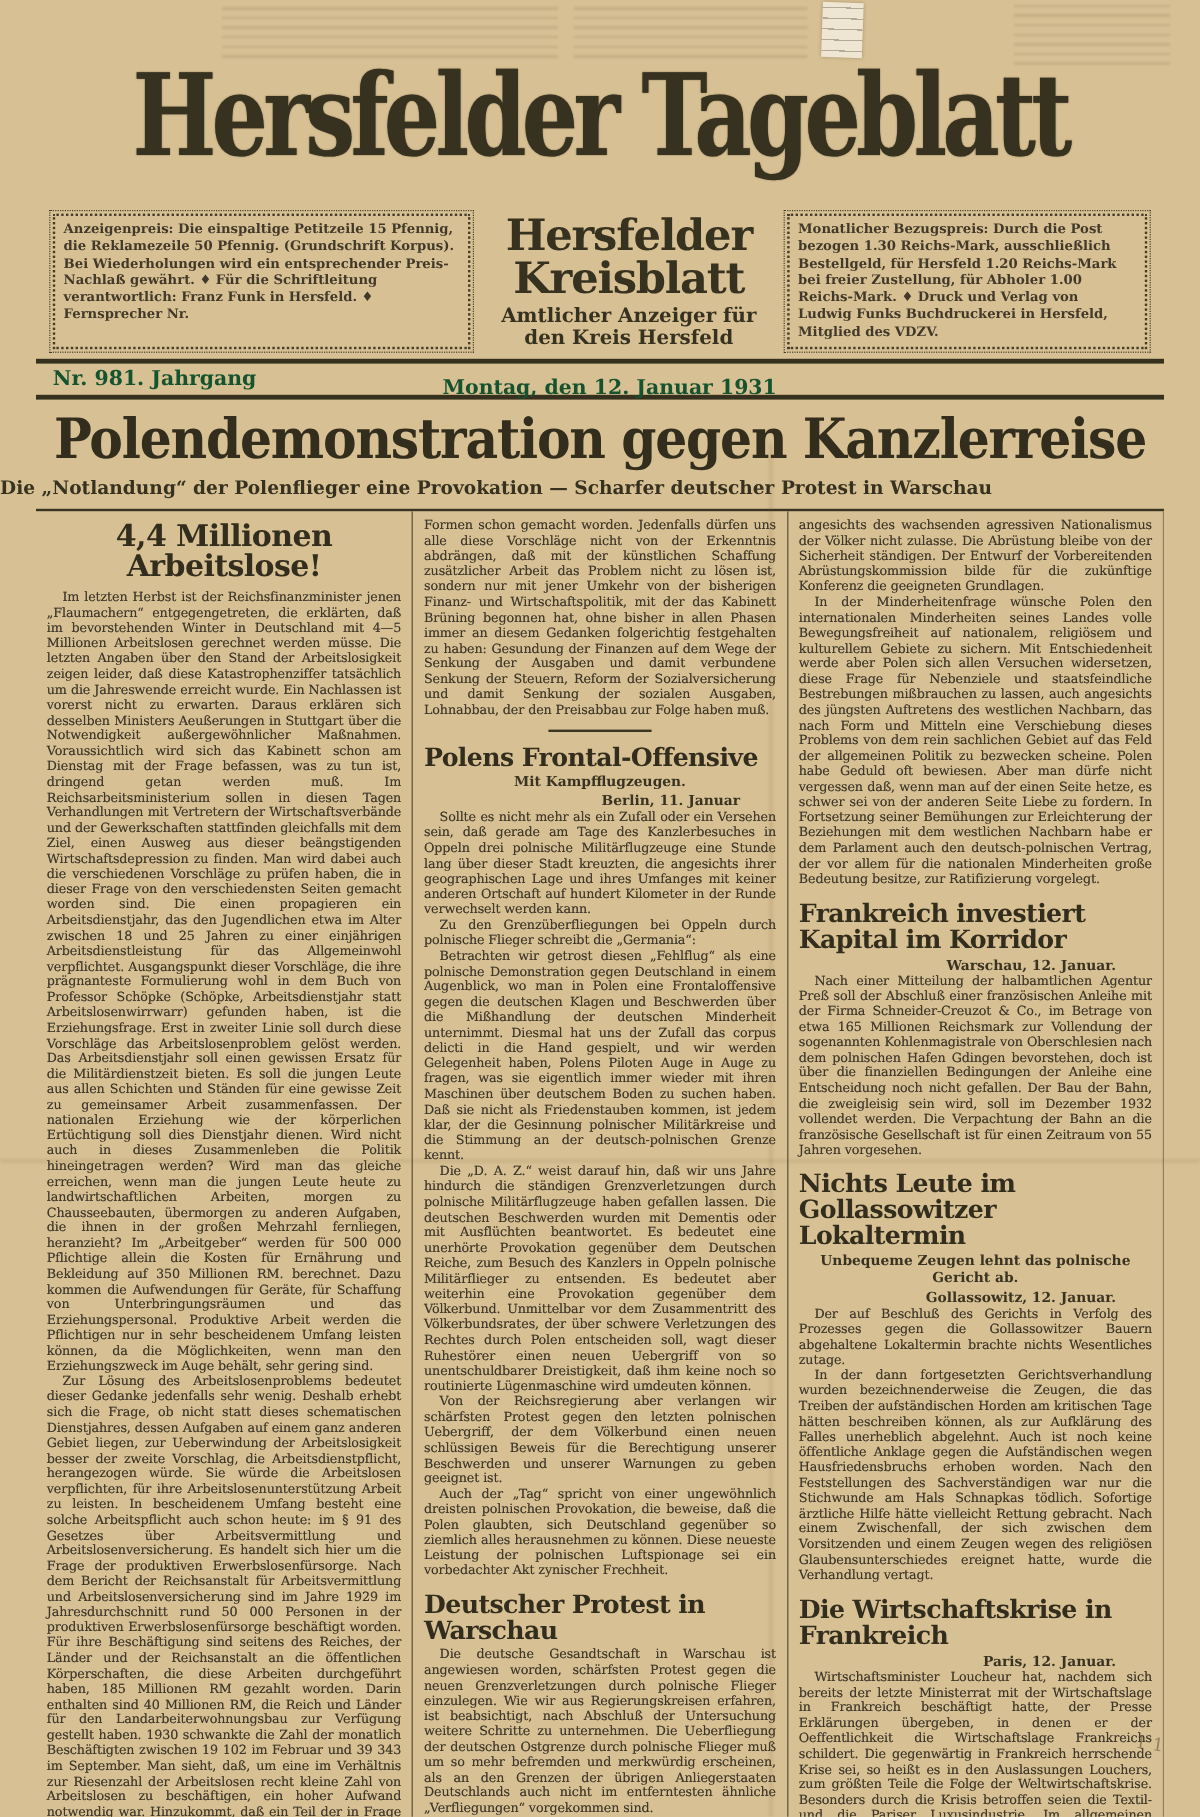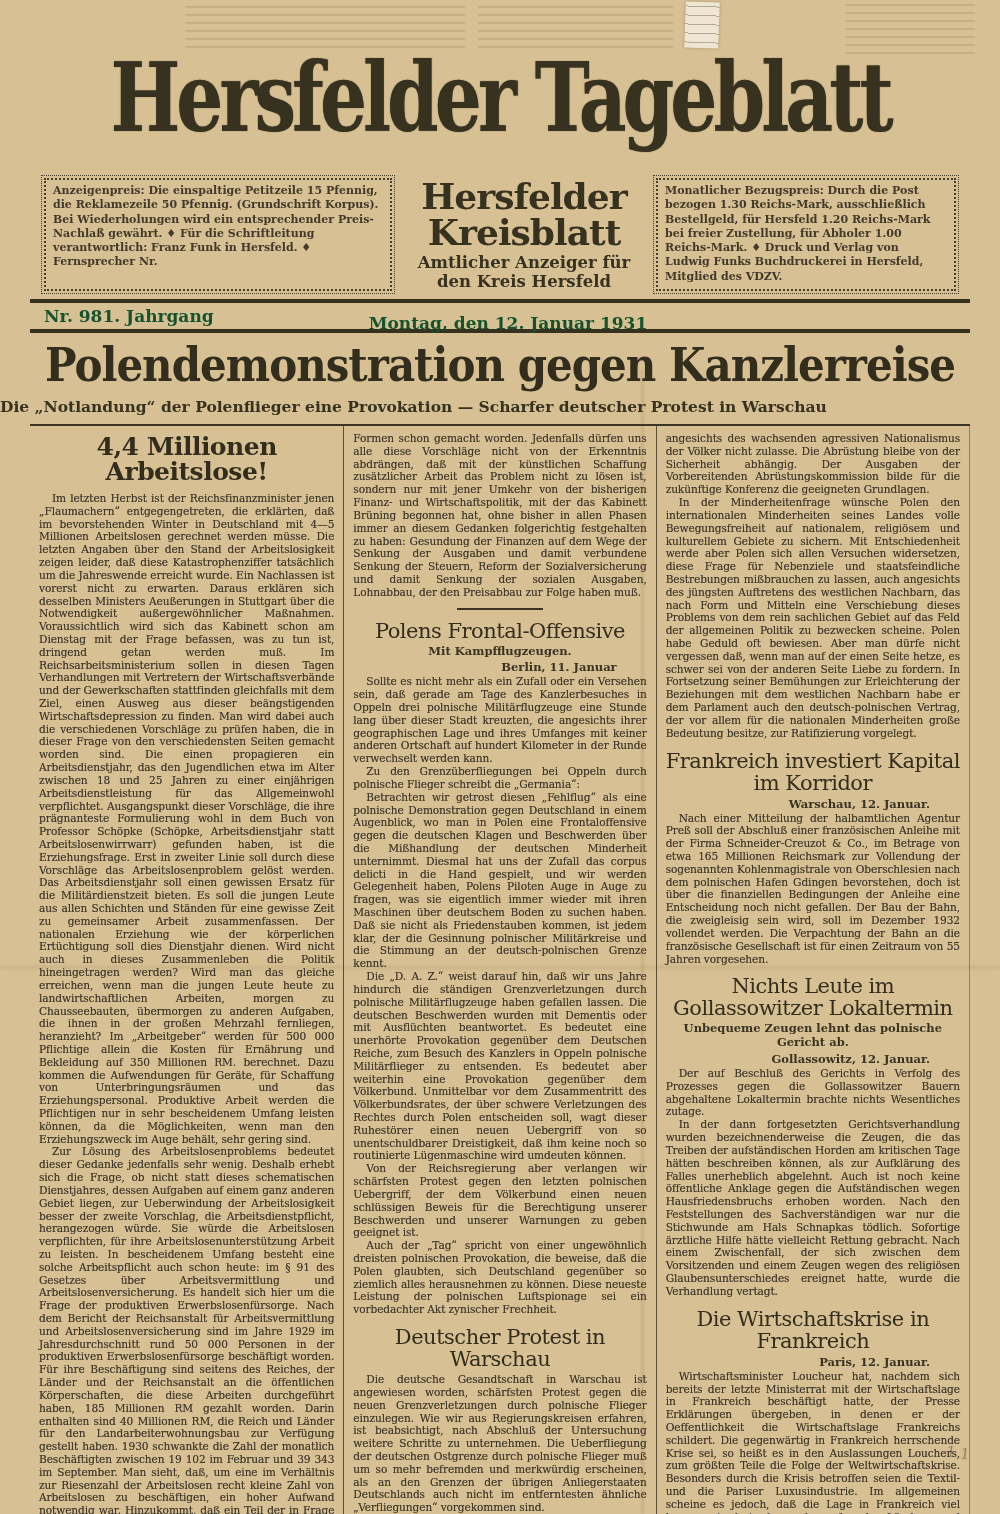--- a/index.html
+++ b/index.html
@@ -65,21 +65,21 @@
   .cols{display:flex;margin:0 30px;height:1140px;overflow:hidden;}
   .col{width:33.333%;padding:6px 9px 0 9px;overflow:hidden;box-sizing:border-box;}
   .col.mid{border-left:1.5px solid rgba(58,50,32,.8);border-right:1.5px solid rgba(58,50,32,.8);}
   .col.right{border-right:1.5px solid rgba(58,50,32,.45);}
   .col p{margin:0;font-size:10.6px;line-height:1.21;text-align:justify;
     text-indent:13px;hyphens:auto;letter-spacing:-.1px;color:#3e372a;
     text-shadow:0 0 .4px rgba(62,55,42,.55);}
   .cont p:first-child{text-indent:0;}
   h2.col-head{font-size:25px;font-weight:700;text-align:center;color:#332d1d;
     margin:2px 0 8px 0;line-height:1;letter-spacing:-.5px;}
-  h3.sec-head{font-size:21px;font-weight:400;text-align:center;color:#332d1d;
+  h3.sec-head{font-size:21px;font-weight:700;text-align:left;color:#332d1d;
     margin:10px 0 3px 0;line-height:1.05;letter-spacing:-.5px;}
   .deck{font-size:11.5px;font-weight:700;text-align:center;color:#3a3322;margin:2px 0 1px 0;line-height:1.2;}
   .dateline{font-size:11.5px;font-weight:700;text-align:right;padding-right:30px;color:#3a3322;margin:2px 0 1px 0;}
   .rule-short{width:86px;border-top:2px solid #3a3422;margin:9px auto 7px auto;}
 </style>
 </head>
 <body>
 
 <div class="page">
 
@@ -142,21 +142,21 @@
 
       <h3 class="sec-head">Deutscher Protest in Warschau</h3>
       <div>
           <p>Die deutsche Gesandtschaft in Warschau ist angewiesen worden, schärfsten Protest gegen die neuen Grenzverletzungen durch polnische Flieger einzulegen. Wie wir aus Regierungskreisen erfahren, ist beabsichtigt, nach Abschluß der Untersuchung weitere Schritte zu unternehmen. Die Ueberfliegung der deutschen Ostgrenze durch polnische Flieger muß um so mehr befremden und merkwürdig erscheinen, als an den Grenzen der übrigen Anliegerstaaten Deutschlands auch nicht im entferntesten ähnliche „Verfliegungen“ vorgekommen sind.</p>
         </div>
 
     </div>
 
     <div class="col right">
       <div class="cont">
-          <p>angesichts des wachsenden agressiven Nationalismus der Völker nicht zulasse. Die Abrüstung bleibe von der Sicherheit abhängig. Der Ausgaben der Vorbereitenden Abrüstungskommission bilde für die zukünftige Konferenz die geeigneten Grundlagen.</p>
+          <p>angesichts des wachsenden agressiven Nationalismus der Völker nicht zulasse. Die Abrüstung bleibe von der Sicherheit ständigen. Der Entwurf der Vorbereitenden Abrüstungskommission bilde für die zukünftige Konferenz die geeigneten Grundlagen.</p>
           <p>In der Minderheitenfrage wünsche Polen den internationalen Minderheiten seines Landes volle Bewegungsfreiheit auf nationalem, religiösem und kulturellem Gebiete zu sichern. Mit Entschiedenheit werde aber Polen sich allen Versuchen widersetzen, diese Frage für Nebenziele und staatsfeindliche Bestrebungen mißbrauchen zu lassen, auch angesichts des jüngsten Auftretens des westlichen Nachbarn, das nach Form und Mitteln eine Verschiebung dieses Problems von dem rein sachlichen Gebiet auf das Feld der allgemeinen Politik zu bezwecken scheine. Polen habe Geduld oft bewiesen. Aber man dürfe nicht vergessen daß, wenn man auf der einen Seite hetze, es schwer sei von der anderen Seite Liebe zu fordern. In Fortsetzung seiner Bemühungen zur Erleichterung der Beziehungen mit dem westlichen Nachbarn habe er dem Parlament auch den deutsch-polnischen Vertrag, der vor allem für die nationalen Minderheiten große Bedeutung besitze, zur Ratifizierung vorgelegt.</p>
         </div>
 
       <h3 class="sec-head">Frankreich investiert Kapital im Korridor</h3>
       <div class="dateline">Warschau, 12. Januar.</div>
       <div>
           <p>Nach einer Mitteilung der halbamtlichen Agentur Preß soll der Abschluß einer französischen Anleihe mit der Firma Schneider-Creuzot &amp; Co., im Betrage von etwa 165 Millionen Reichsmark zur Vollendung der sogenannten Kohlenmagistrale von Oberschlesien nach dem polnischen Hafen Gdingen bevorstehen, doch ist über die finanziellen Bedingungen der Anleihe eine Entscheidung noch nicht gefallen. Der Bau der Bahn, die zweigleisig sein wird, soll im Dezember 1932 vollendet werden. Die Verpachtung der Bahn an die französische Gesellschaft ist für einen Zeitraum von 55 Jahren vorgesehen.</p>
         </div>
 
       <h3 class="sec-head">Nichts Leute im Gollassowitzer Lokaltermin</h3>

